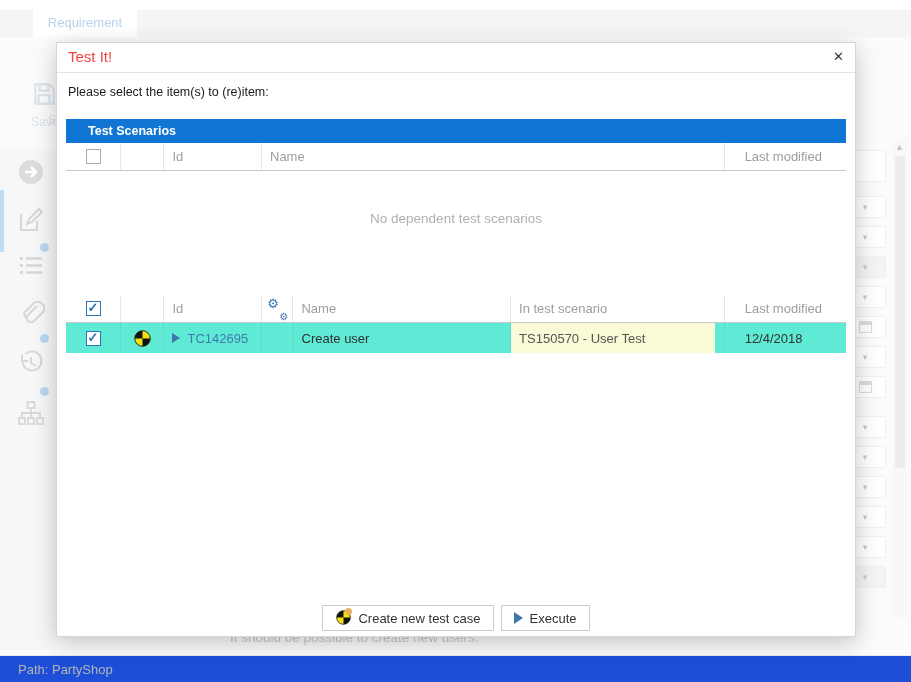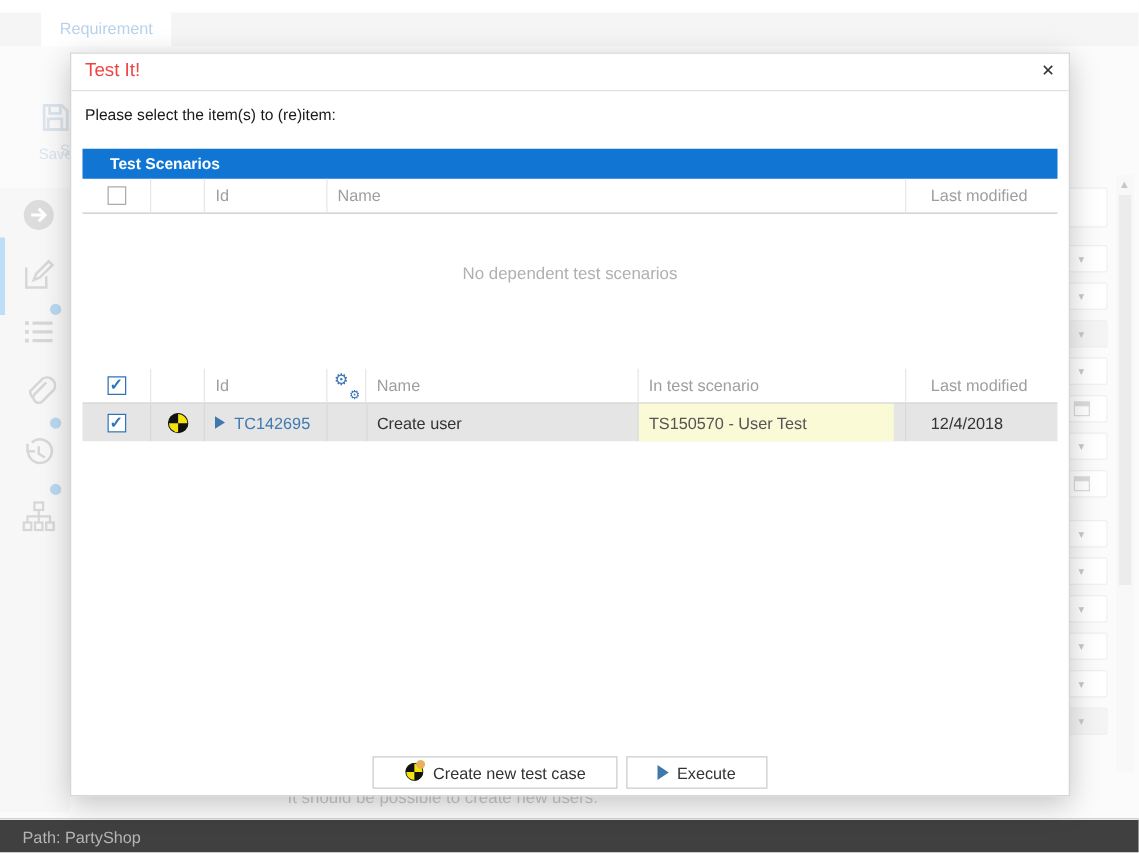--- a/index.html
+++ b/index.html
@@ -13,21 +13,21 @@
     color:#b7d2ec; font-size:13px; text-align:center; line-height:25px; }
   .toolbar-area { position:absolute; left:0; top:37px; width:911px; height:113px; background:#fbfbfb; }
   .save-btn { position:absolute; left:8px; top:44px; width:38px; height:52px; text-align:left;margin-left:23px; }
   .save-btn .lbl { display:block; margin-top:4px; font-size:12px; color:#dce4ee; }
   .partial-btn { position:absolute; left:48px; top:76px; font-size:12px; color:#dce4ee; }
   .sidebar { position:absolute; left:0; top:150px; width:56px; height:500px; background:#f7f7f7; }
   .side-sel { position:absolute; left:0; top:40px; width:4px; height:62px; background:#bedef7; }
   .side-ic { position:absolute; left:17px; width:28px; height:28px; }
   .dot { position:absolute; width:9px; height:9px; border-radius:50%; background:#bad9f2; }
   .bg-text { position:absolute; left:230px; top:630px; font-size:13.5px; color:#c9c9c9; z-index:1; }
-  .statusbar { position:absolute; left:0; top:655px; width:911px; height:27px; background:#404040;
+  .statusbar { position:absolute; left:0; top:655px; width:911px; height:27px; background:#1d4ed8;
     border-top:1px solid #e8e8e8; }
   .statusbar span { position:absolute; left:18px; top:6px; font-size:13px; color:#b4b4b4; }
 
   
   .rw { position:absolute; left:844px; width:42px; height:22px; background:#fff; border:1px solid #f0f0f0;
     border-radius:2px; z-index:1; display:flex; align-items:center; justify-content:center; }
   .rw.gray { background:#f4f4f4; }
   .rw .chev { font-size:9px; color:#c8c8c8; line-height:1; }
   .rw .cal { width:13px; height:12px; border:1px solid #dcdcdc; border-top:4px solid #dcdcdc; }
   .scroll-track { position:absolute; left:893px; top:140px; width:14px; height:478px; background:#f8f8f8; z-index:1; }
@@ -45,21 +45,21 @@
   .sec-bar { position:absolute; left:9px; width:780px; height:24px; background:#1176d3; color:#fff;
     font-size:12.5px; font-weight:600; line-height:24px; padding-left:22px; }
   .hdr-row { position:absolute; left:9px; width:780px; height:28px; border-bottom:1px solid #c9c9c9;
     display:flex; color:#9e9e9e; font-size:13px; }
   .hdr-row .c, .data-row .c { border-right:1px solid #e8e8e8; height:100%; display:flex; align-items:center; }
   .hdr-row .c.last, .data-row .c.last { border-right:none;margin-left:12px; }
   .pad { padding-left:8px; }
   .empty-msg { position:absolute; left:9px; width:780px; top:168px; text-align:center;
     font-size:13.5px; color:#b0b0b0; }
 
-  .data-row { position:absolute; left:9px; width:780px; height:30px; background:#e5e5e5;
+  .data-row { position:absolute; left:9px; width:780px; height:30px; background:#5eead4;
     display:flex; font-size:13px; color:#333; }
   .data-row .c { border-right:1px solid rgba(0,0,0,0.05); }
 
   .w-chk { width:56px; justify-content:center; }
   .w-ic  { width:44px; justify-content:center; }
   .w-id  { width:99px; }
   .w-id-ts { width:99px; }
   .w-gear{ width:32px; justify-content:center; }
   .w-name{ width:221px; }
   .w-name-ts { width:470px; }
@@ -75,21 +75,21 @@
     border-bottom:5px solid transparent; display:inline-block; }
   .id-link { color:#3f7ab0; margin-left:7px; }
   .gear-wrap { position:relative; width:18px; height:18px; color:#3e77b4; }
   .gear-wrap .g1 { position:absolute; left:-1px; top:-4px; font-size:13px; }
   .gear-wrap .g2 { position:absolute; right:-2px; bottom:-4px; font-size:10px; }
   .scn-cell { background:#fafad6; height:100%; width:204px; display:flex; align-items:center;
     padding-left:8px; color:#555; }
 
   .m-actions { position:absolute; left:0; top:562px; width:100%; display:flex; justify-content:center; gap:7px; }
   .btn { height:26px; background:#fff; border:1px solid #cccccc; display:flex; align-items:center;
-    gap:7px; padding:0 24px; font-size:13px; color:#333; cursor:pointer; }
+    gap:7px; padding:0 12px; font-size:13px; color:#333; cursor:pointer; }
   .dummy-wrap { position:relative; width:16px; height:16px; }
   .dummy-dot { position:absolute; right:-1px; top:-2px; width:7px; height:7px; border-radius:50%;
     background:#e8b05c; }
 </style>
 </head>
 <body>
 
 <div class="topbar"></div>
 <div class="tabstrip">
   <div class="tab-active">Requirement</div>

